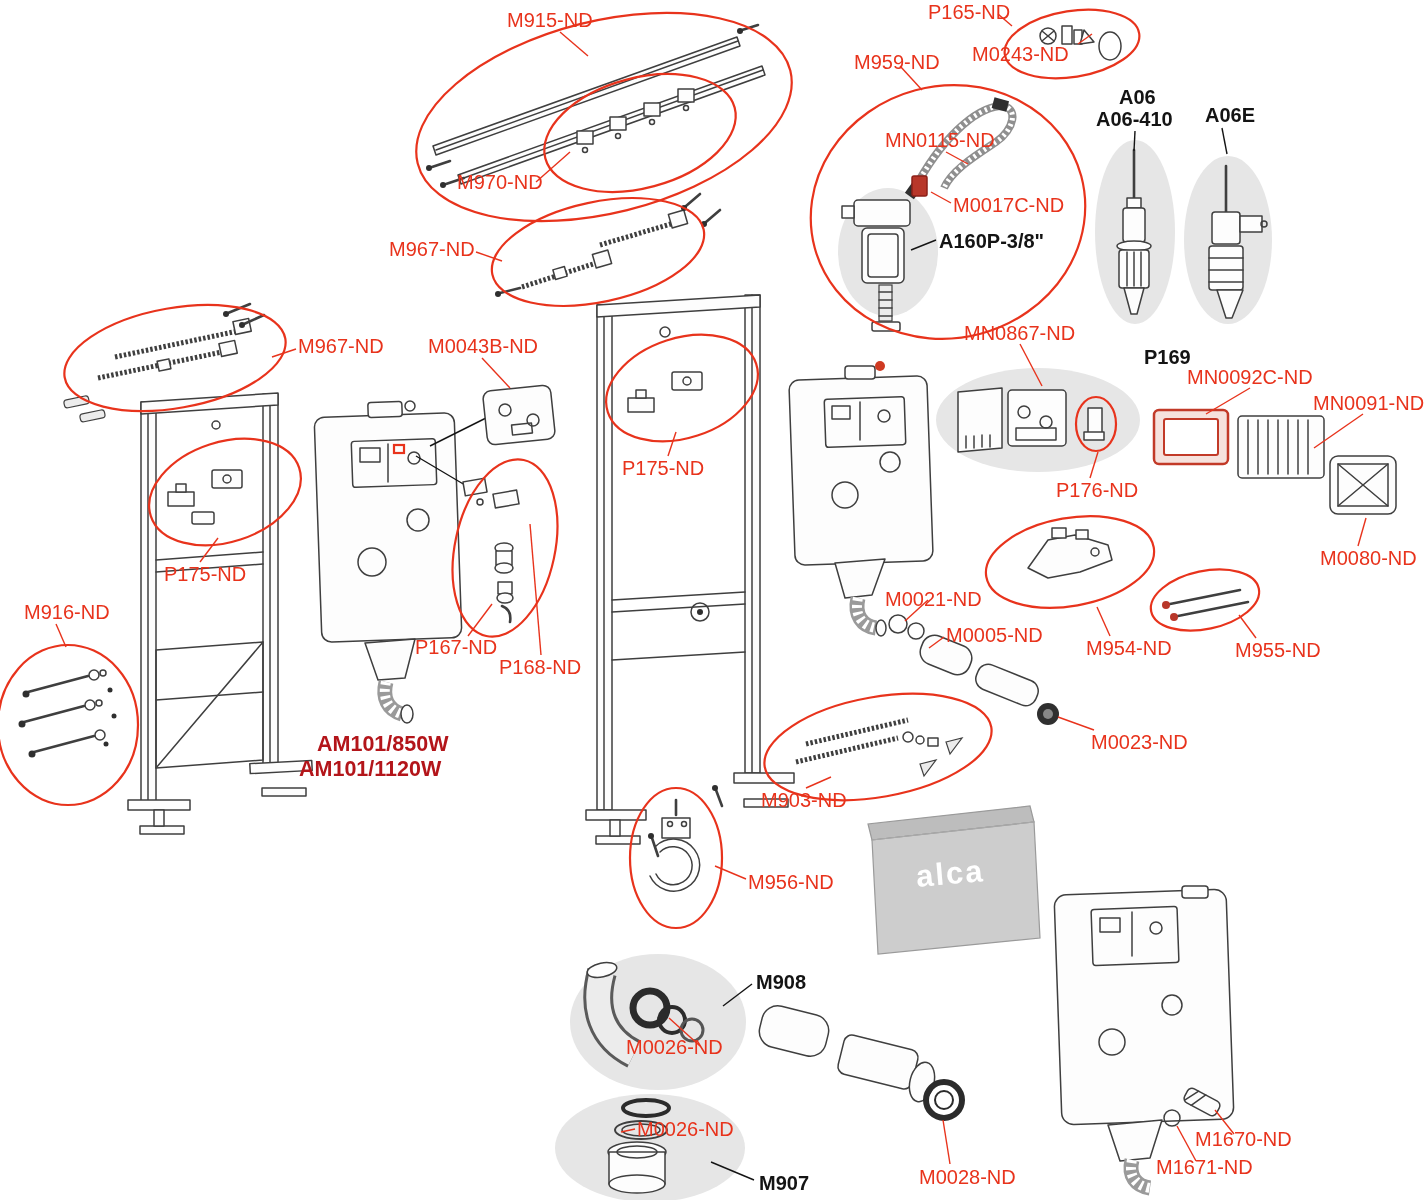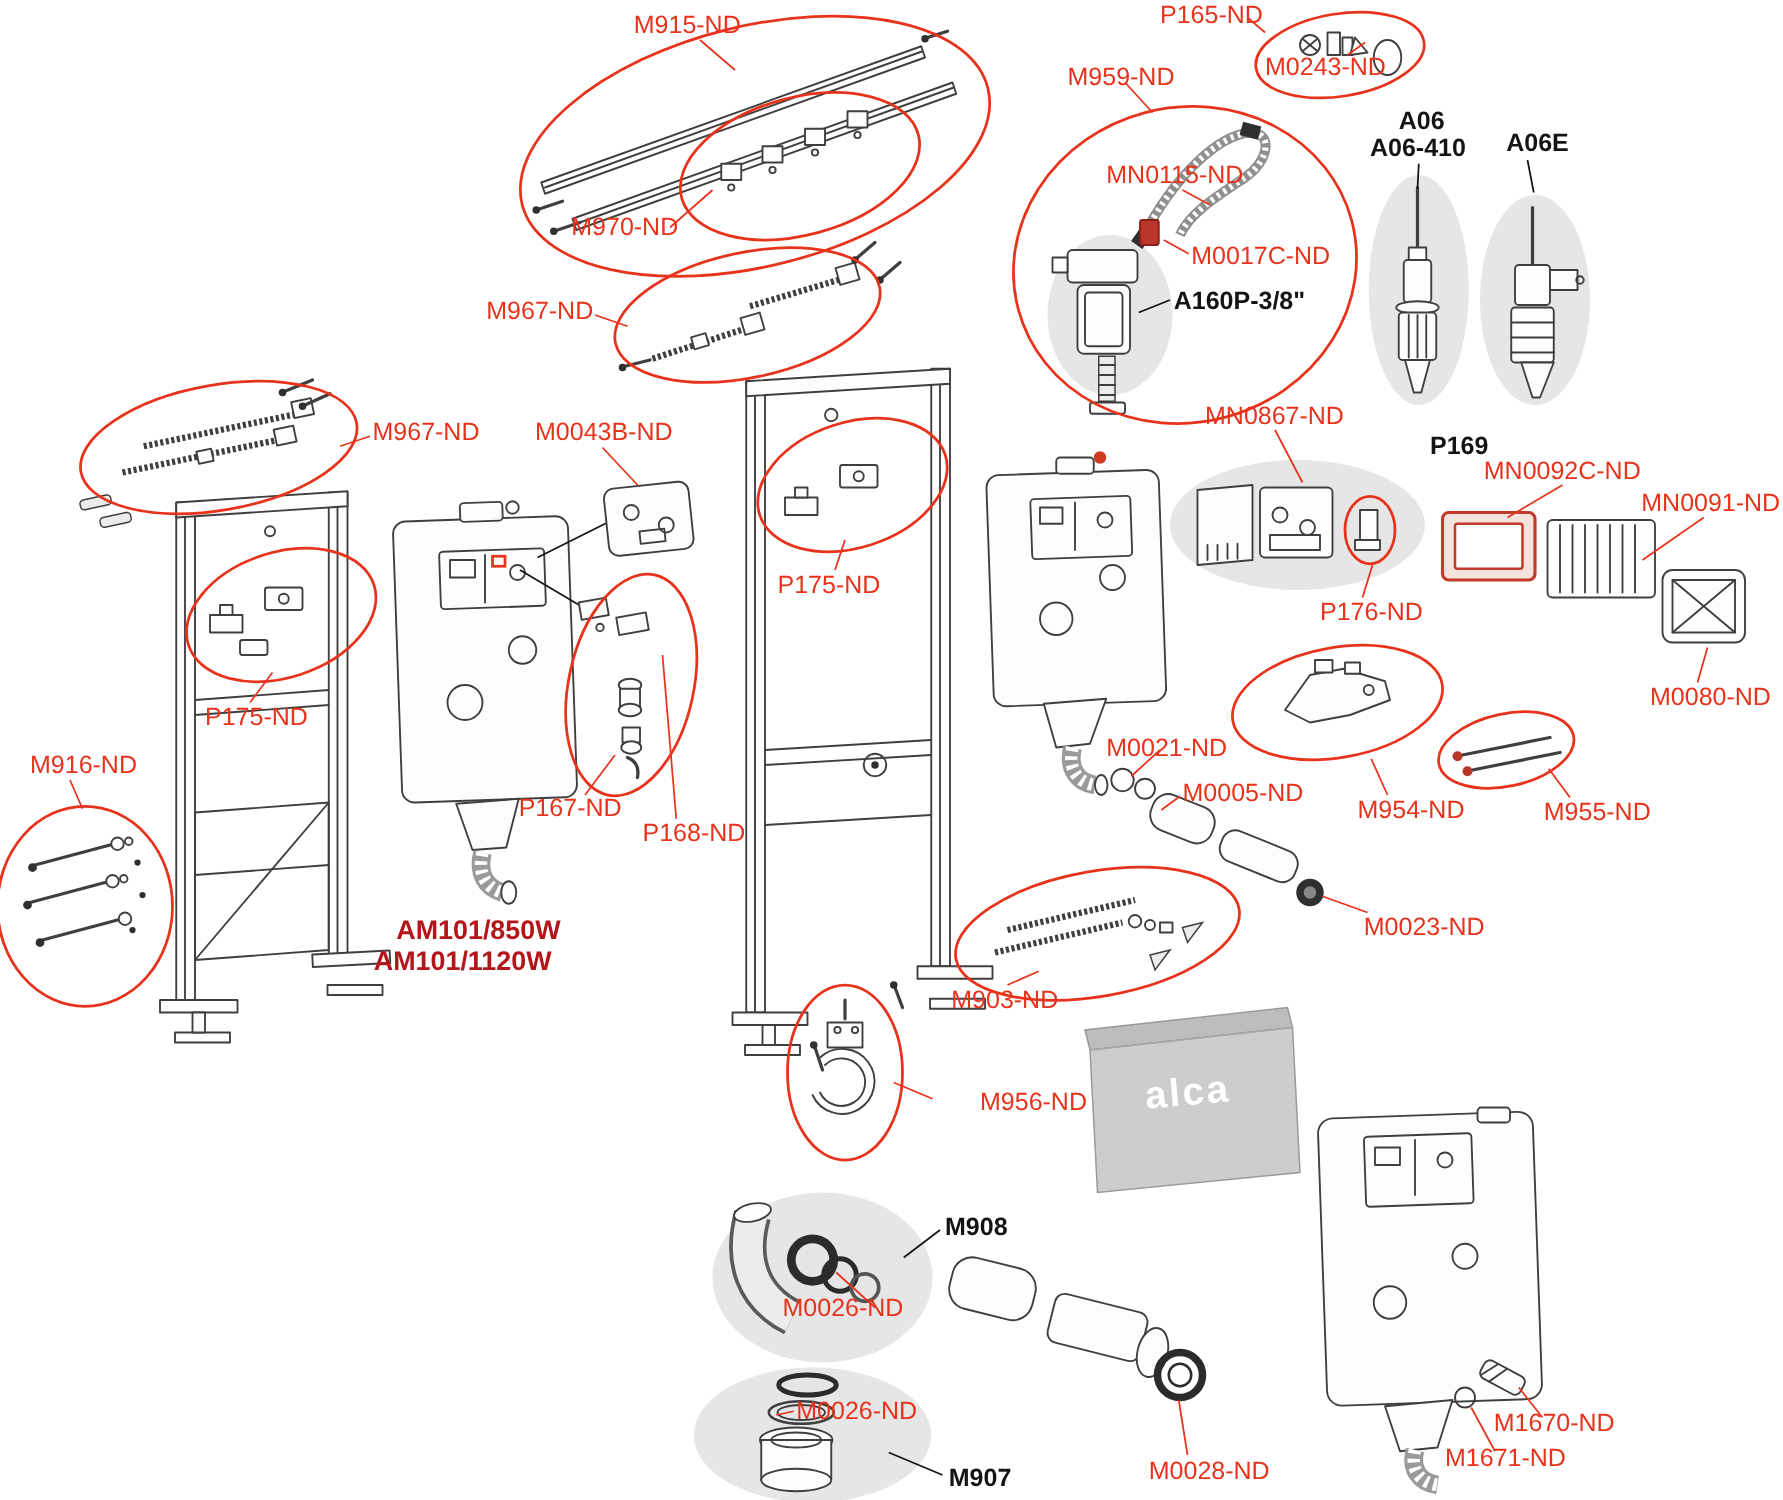--- a/index.html
+++ b/index.html
@@ -473,34 +473,34 @@
 
   <div class="lbl" style="left:507px;top:10px">M915-ND</div>
   <div class="lbl" style="left:457px;top:172px">M970-ND</div>
   <div class="lbl" style="left:389px;top:239px">M967-ND</div>
   <div class="lbl" style="left:298px;top:336px">M967-ND</div>
   <div class="lbl" style="left:428px;top:336px">M0043B-ND</div>
   <div class="lbl" style="left:622px;top:458px">P175-ND</div>
   <div class="lbl" style="left:164px;top:564px">P175-ND</div>
   <div class="lbl" style="left:24px;top:602px">M916-ND</div>
   <div class="lbl" style="left:415px;top:637px">P167-ND</div>
-  <div class="lbl" style="left:514px;top:657px">P168-ND</div>
+  <div class="lbl" style="left:499px;top:657px">P168-ND</div>
   <div class="lbl model" style="left:317px;top:733px">AM101/850W</div>
   <div class="lbl model" style="left:299px;top:758px">AM101/1120W</div>
   <div class="lbl" style="left:761px;top:790px">M903-ND</div>
-  <div class="lbl" style="left:784px;top:872px">M956-ND</div>
+  <div class="lbl" style="left:748px;top:872px">M956-ND</div>
   <div class="lbl bk" style="left:756px;top:972px">M908</div>
   <div class="lbl" style="left:626px;top:1037px">M0026-ND</div>
   <div class="lbl" style="left:637px;top:1119px">M0026-ND</div>
   <div class="lbl bk" style="left:759px;top:1173px">M907</div>
   <div class="lbl" style="left:919px;top:1167px">M0028-ND</div>
   <div class="lbl" style="left:1195px;top:1129px">M1670-ND</div>
   <div class="lbl" style="left:1156px;top:1157px">M1671-ND</div>
   <div class="lbl" style="left:928px;top:2px">P165-ND</div>
-  <div class="lbl" style="left:1012px;top:44px">M0243-ND</div>
+  <div class="lbl" style="left:972px;top:44px">M0243-ND</div>
   <div class="lbl" style="left:854px;top:52px">M959-ND</div>
   <div class="lbl" style="left:885px;top:130px">MN0115-ND</div>
   <div class="lbl" style="left:953px;top:195px">M0017C-ND</div>
   <div class="lbl bk" style="left:939px;top:231px">A160P-3/8"</div>
   <div class="lbl bk" style="left:1119px;top:87px">A06</div>
   <div class="lbl bk" style="left:1096px;top:109px">A06-410</div>
   <div class="lbl bk" style="left:1205px;top:105px">A06E</div>
   <div class="lbl" style="left:964px;top:323px">MN0867-ND</div>
   <div class="lbl bk" style="left:1144px;top:347px">P169</div>
   <div class="lbl" style="left:1187px;top:367px">MN0092C-ND</div>

